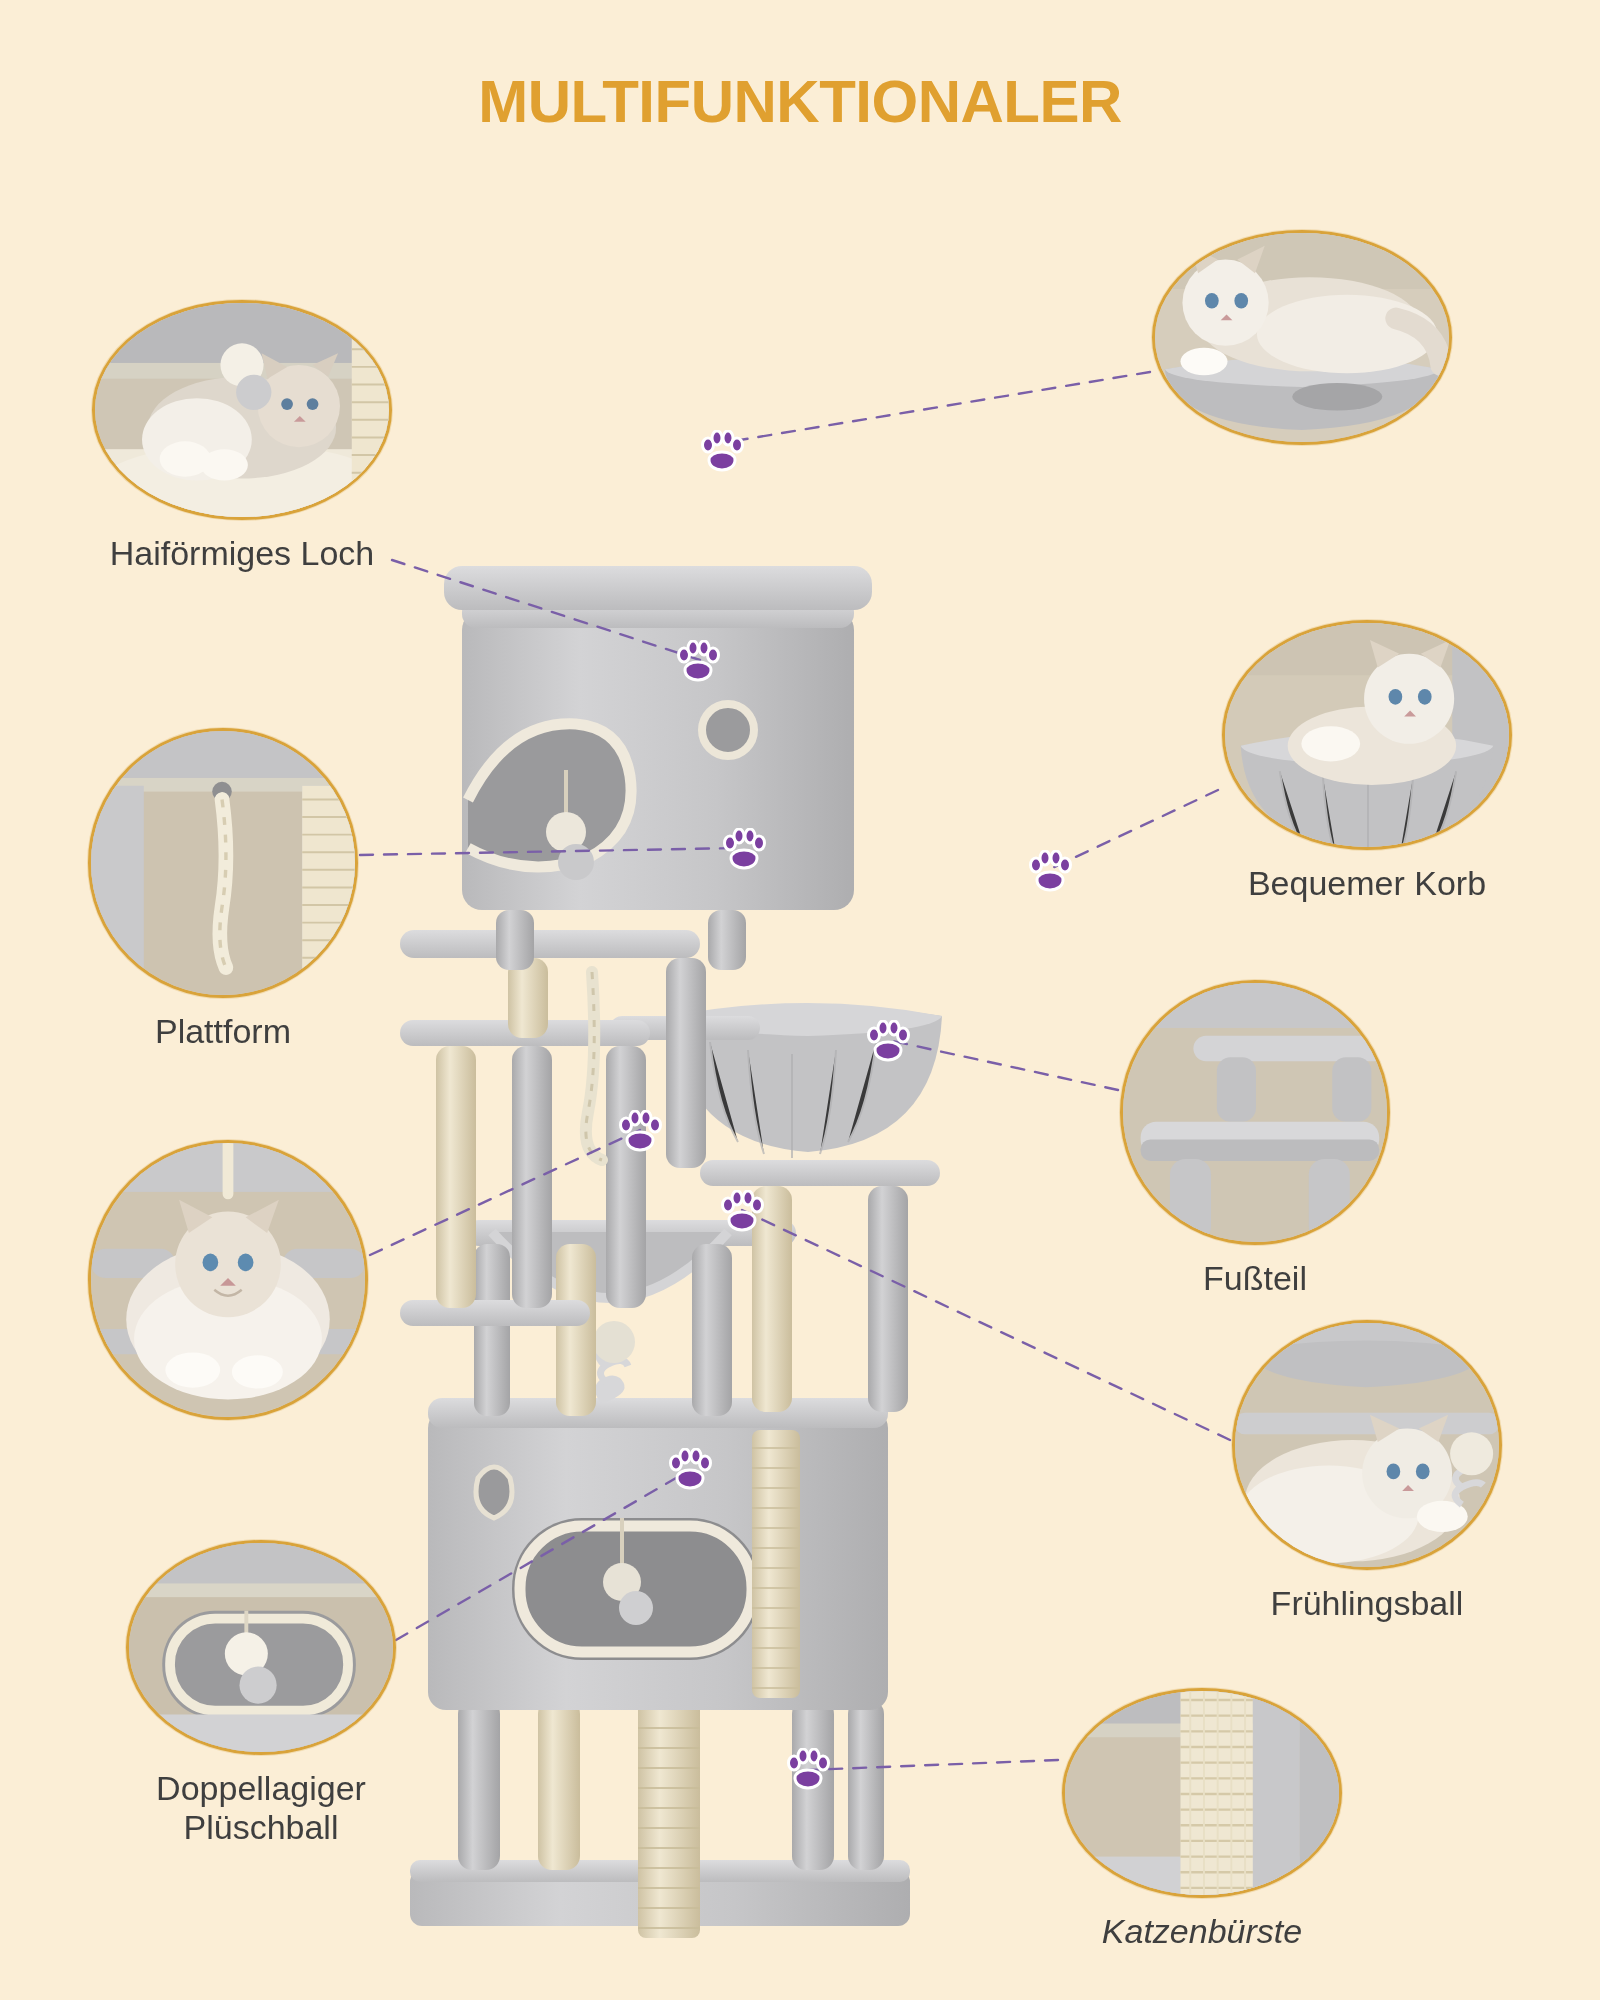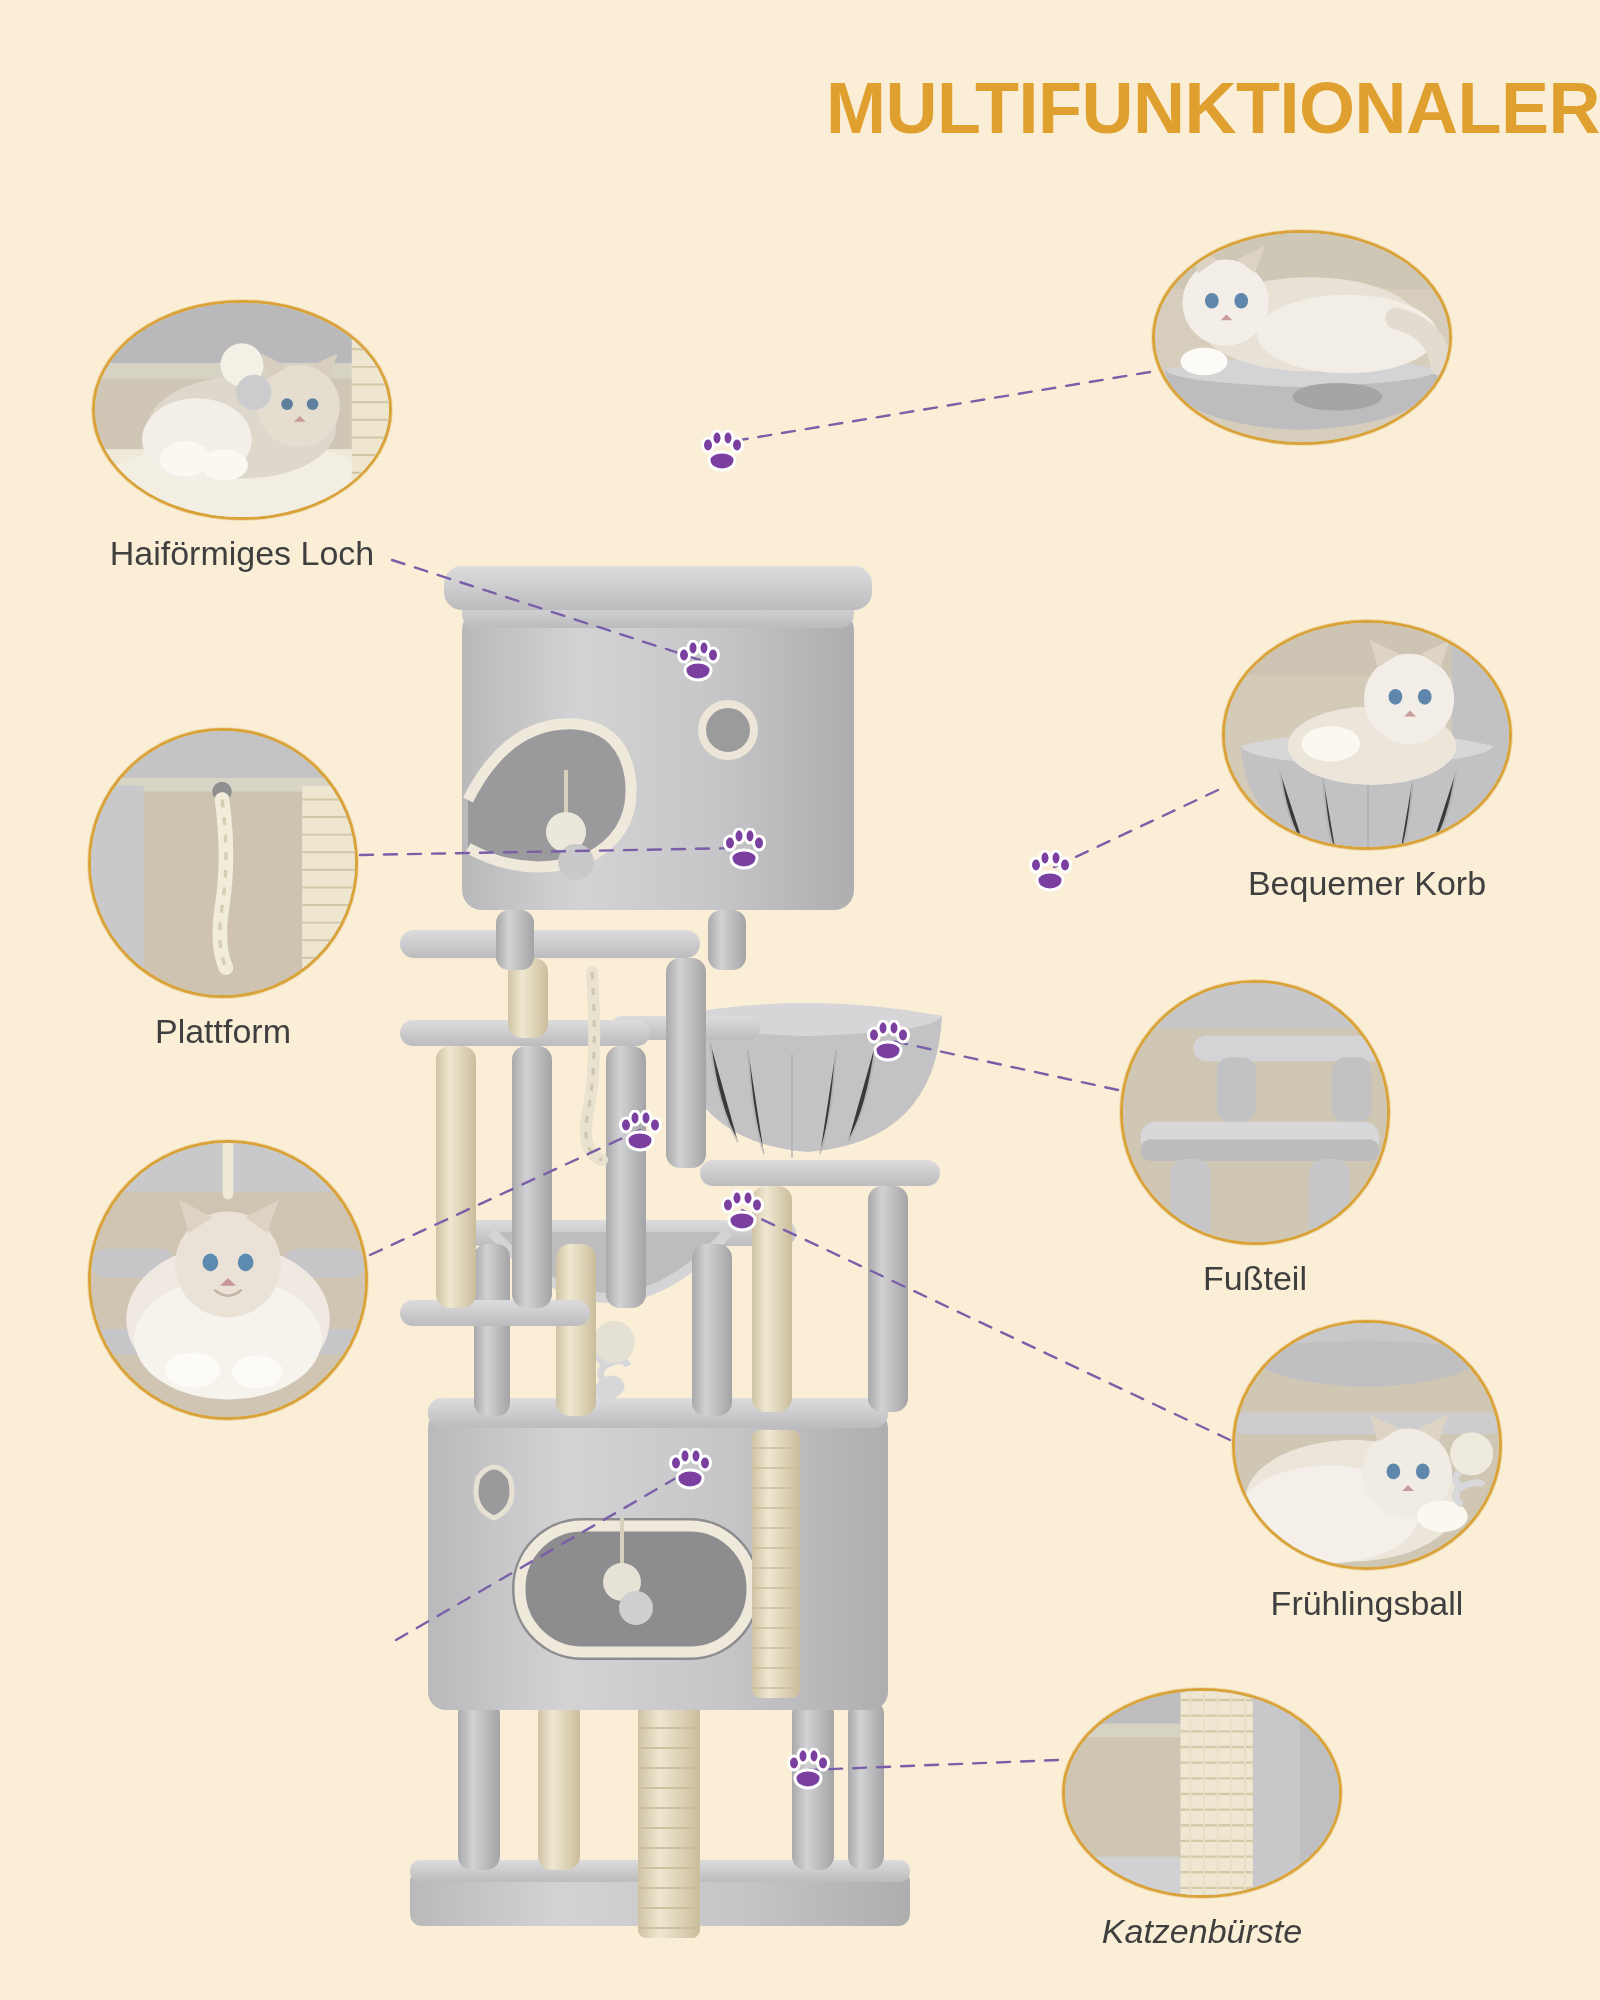--- a/index.html
+++ b/index.html
@@ -19,24 +19,24 @@
     height: 2000px;
     background: #fbeed6;
   }
 
   
   .title {
     position: absolute;
     top: 68px;
     left: 0;
     width: 1600px;
-    text-align: right;
+    text-align: center;
     color: #e0a030;
     font-weight: 700;
-    font-size: 72px;
+    font-size: 60px;
     line-height: 1.13;
     letter-spacing: -0.5px;
     font-family: "Liberation Sans", sans-serif;
   }
   .title .l2 { display: block; }
 
   
   #links {
     position: absolute;
     inset: 0;
@@ -434,20 +434,39 @@
         <path d="M140 138 l-8 8 h16 z" fill="#c79797"></path>
         <path d="M126 150 q14 12 28 0" fill="none" stroke="#c3b6a6" stroke-width="2.5"></path>
         <ellipse cx="104" cy="232" rx="28" ry="18" fill="#fdfbf7"></ellipse>
         <ellipse cx="170" cy="234" rx="26" ry="17" fill="#fdfbf7"></ellipse>
 
         <path d="M140 0 v52" stroke="#f0e9d6" stroke-width="11" stroke-linecap="round"></path>
       </svg>
     </div>
   </div>
 
+  <div class="callout" id="c-plush">
+    <div class="bubble">
+      <svg viewBox="0 0 270 215" preserveAspectRatio="xMidYMid slice">
+        <rect width="270" height="215" fill="#cac0ad"></rect>
+        <rect x="0" y="0" width="270" height="48" fill="#c3c3c5"></rect>
+        <rect x="0" y="42" width="270" height="14" fill="#d9d5c7"></rect>
+
+        <rect x="34" y="70" width="198" height="110" rx="54" fill="#9b9b9d"></rect>
+        <rect x="42" y="78" width="182" height="94" rx="46" fill="none" stroke="#f0ead9" stroke-width="10"></rect>
+        <rect x="0" y="176" width="270" height="39" fill="#d2d2d4"></rect>
+
+        <path d="M120 70 v26" stroke="#ddd6c4" stroke-width="4"></path>
+        <circle cx="120" cy="114" r="22" fill="#f5f1e7"></circle>
+        <circle cx="132" cy="146" r="19" fill="#cdcdcf"></circle>
+      </svg>
+    </div>
+    <div class="cap">Doppellagiger
+Plüschball</div>
+  </div>
 
   <div class="callout" id="c-top">
     <div class="bubble">
       <svg viewBox="0 0 300 215" preserveAspectRatio="xMidYMid slice">
         <rect width="300" height="215" fill="#d6cdbc"></rect>
         <rect x="0" y="0" width="300" height="58" fill="#cfc7b6"></rect>
 
         <path d="M10 140 q140 -22 282 0 q-8 56 -142 62 q-134 -6 -140 -62 z" fill="#bdbdbf"></path>
         <path d="M10 140 q140 -26 282 0 q-10 14 -142 18 q-132 -4 -140 -18 z" fill="#d4d4d6"></path>
         <ellipse cx="186" cy="168" rx="46" ry="14" fill="#a5a5a7"></ellipse>

